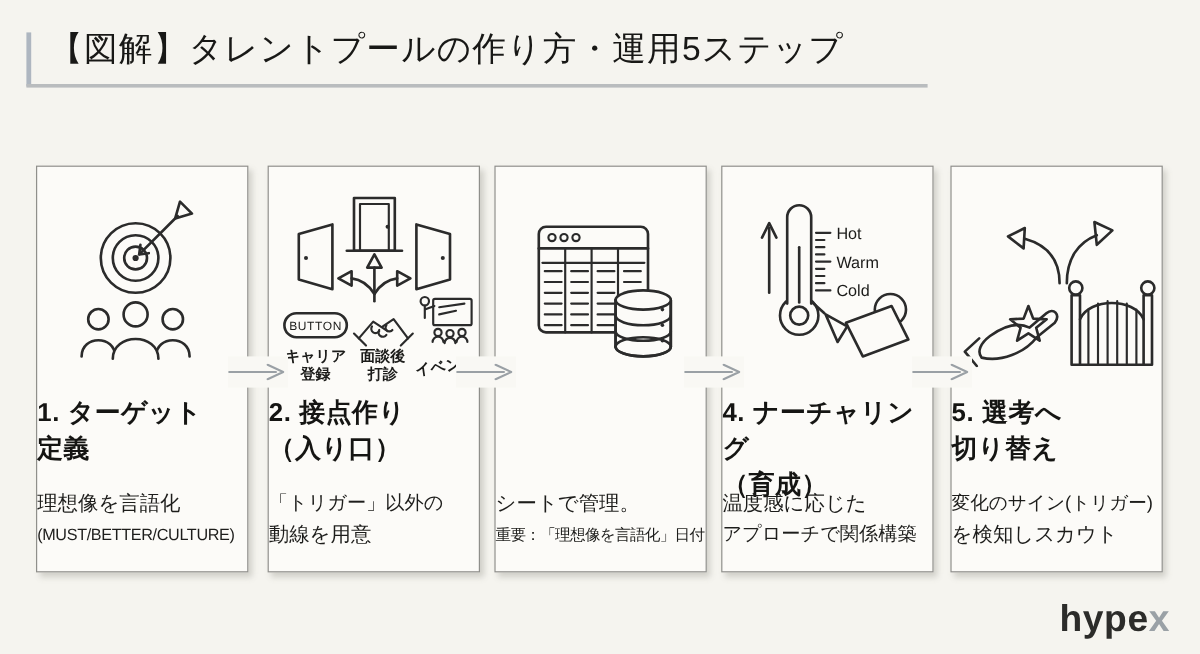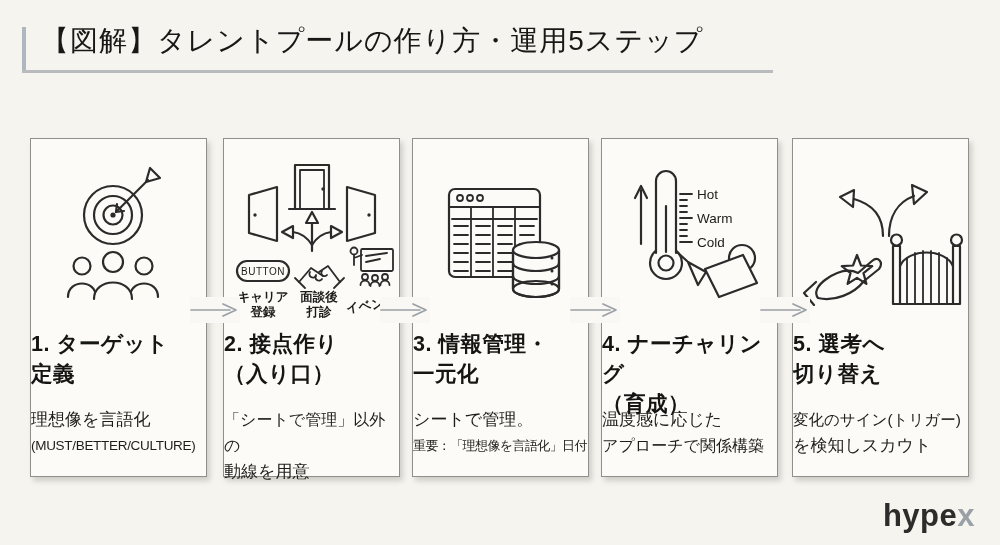--- a/index.html
+++ b/index.html
@@ -152,21 +152,21 @@
           <text x="92" y="157" text-anchor="middle">打診</text>
           <text x="145" y="150" text-anchor="middle" transform="rotate(-8 145 150)">イベント</text>
         </g>
       </svg>
     </div>
     <h2 class="heading">
       <span class="line">2. 接点作り</span>
       <span class="line">（入り口）</span>
     </h2>
     <p class="desc">
-      <span class="line fs16">「シートで管理」以外の</span>
+      <span class="line fs16">「トリガー」以外の</span>
       <span class="line">動線を用意</span>
     </p>
   </section>
 
   <section class="card c3">
     <div class="icon-zone z3">
       <svg class="ic" width="170" height="115" viewBox="0 0 170 115">
         <g>
           <rect x="33" y="3" width="91" height="88" rx="6"></rect>
           <circle class="thin" cx="44" cy="12" r="3"></circle>
@@ -189,24 +189,20 @@
           <path d="M97,103 a23,8 0 0 0 46,0"></path>
           <path d="M97,77 a23,8 0 0 0 46,0"></path>
           <path d="M97,90 a23,8 0 0 0 46,0"></path>
           <ellipse class="fill-bg" cx="120" cy="64" rx="23" ry="8"></ellipse>
           <circle class="dot" cx="136" cy="72" r="1.5"></circle>
           <circle class="dot" cx="136" cy="85" r="1.5"></circle>
           <circle class="dot" cx="136" cy="98" r="1.5"></circle>
         </g>
       </svg>
     </div>
-    <h2 class="heading">
-      <span class="line">3. 情報管理・</span>
-      <span class="line">一元化</span>
-    </h2>
     <p class="desc">
       <span class="line">シートで管理。</span>
       <span class="line fs13">重要：「理想像を言語化」日付</span>
     </p>
   </section>
 
   <section class="card c4">
     <div class="icon-zone z4">
       <svg class="ic" width="170" height="135" viewBox="0 0 170 135">
         <g>

